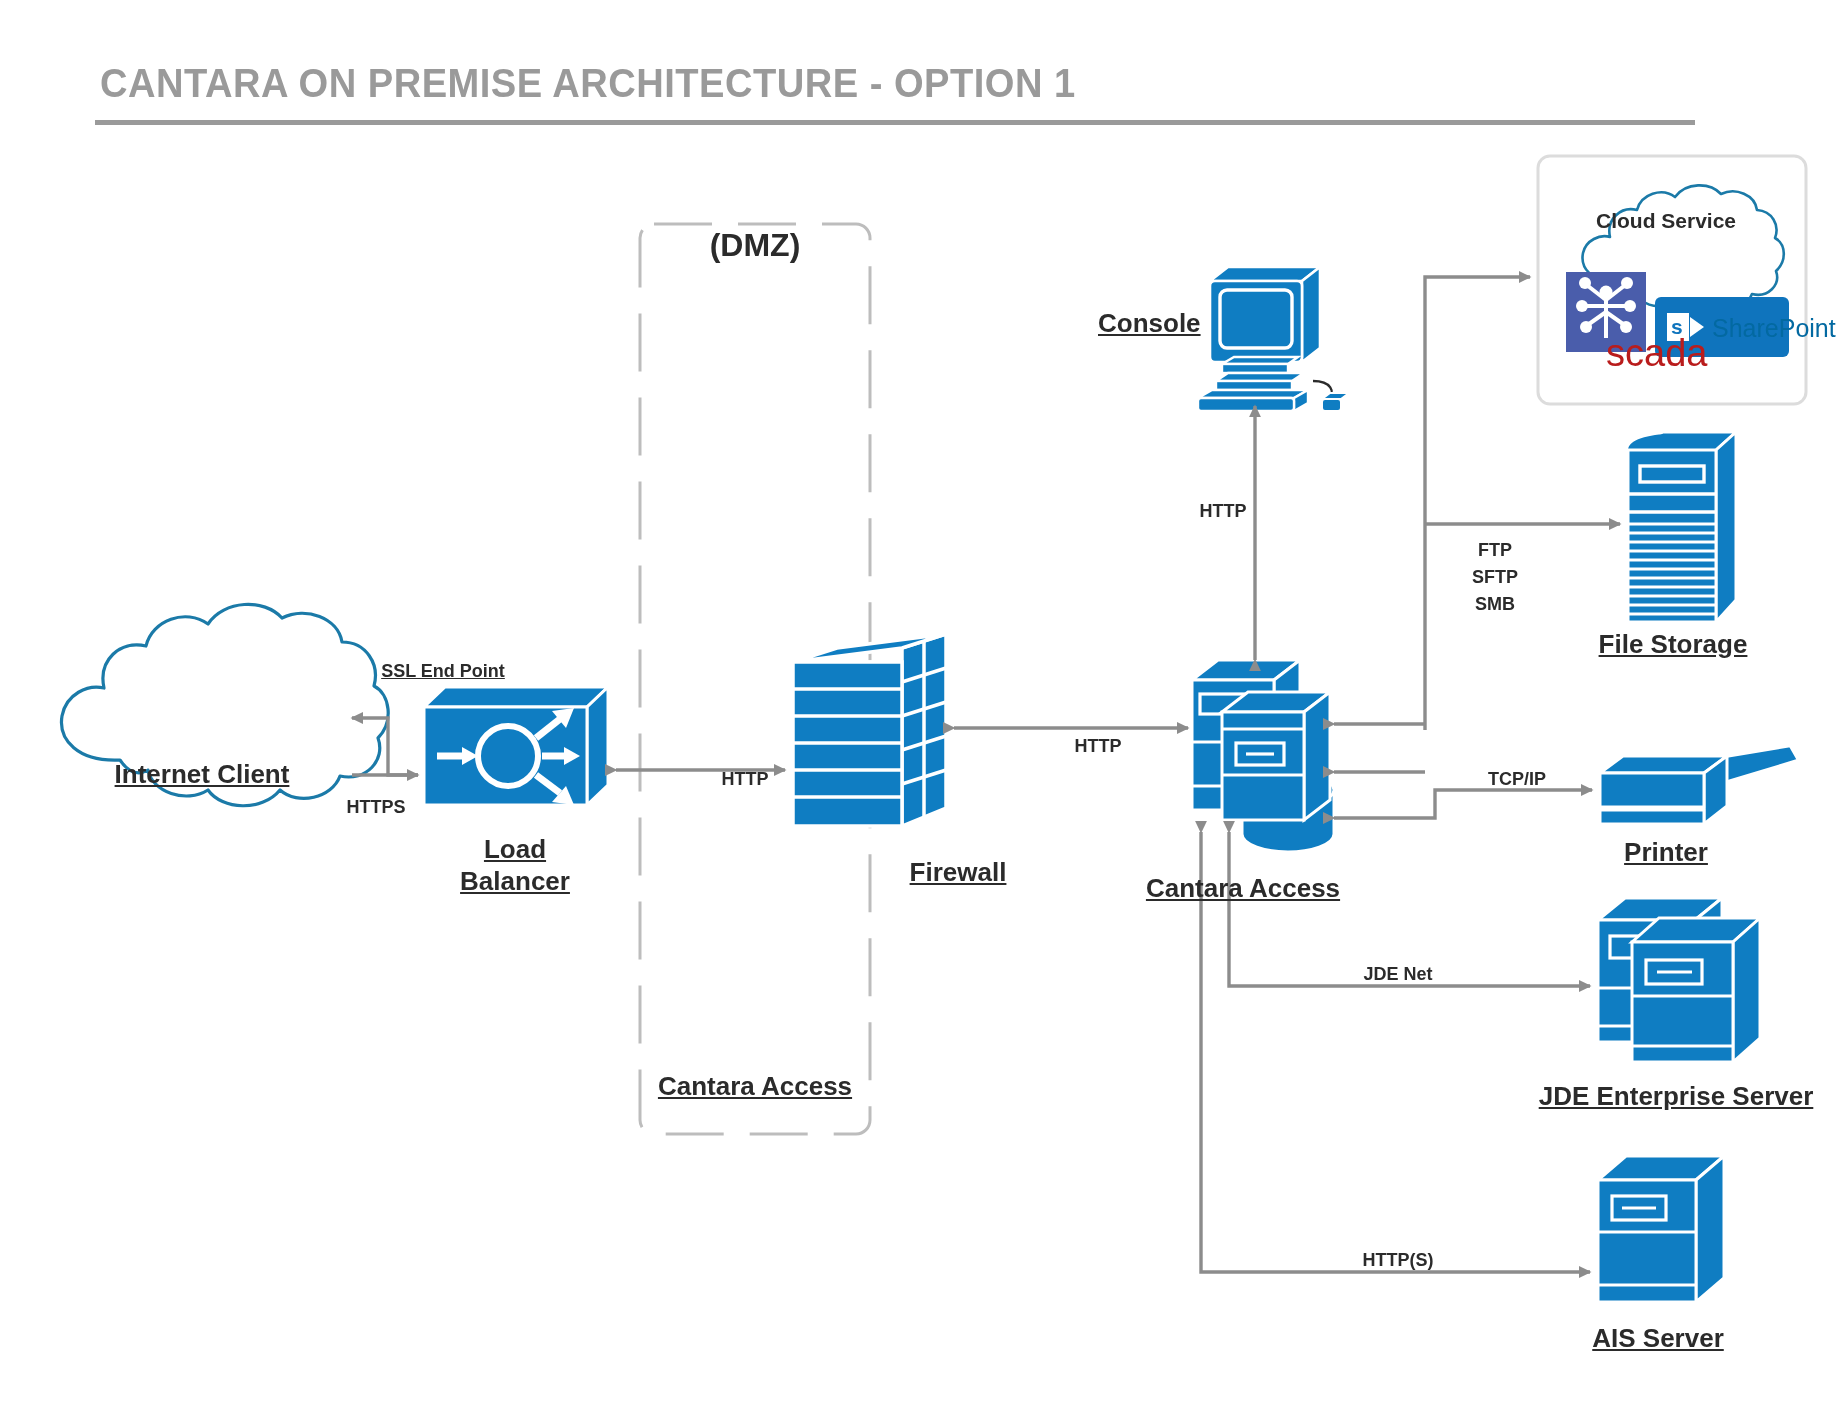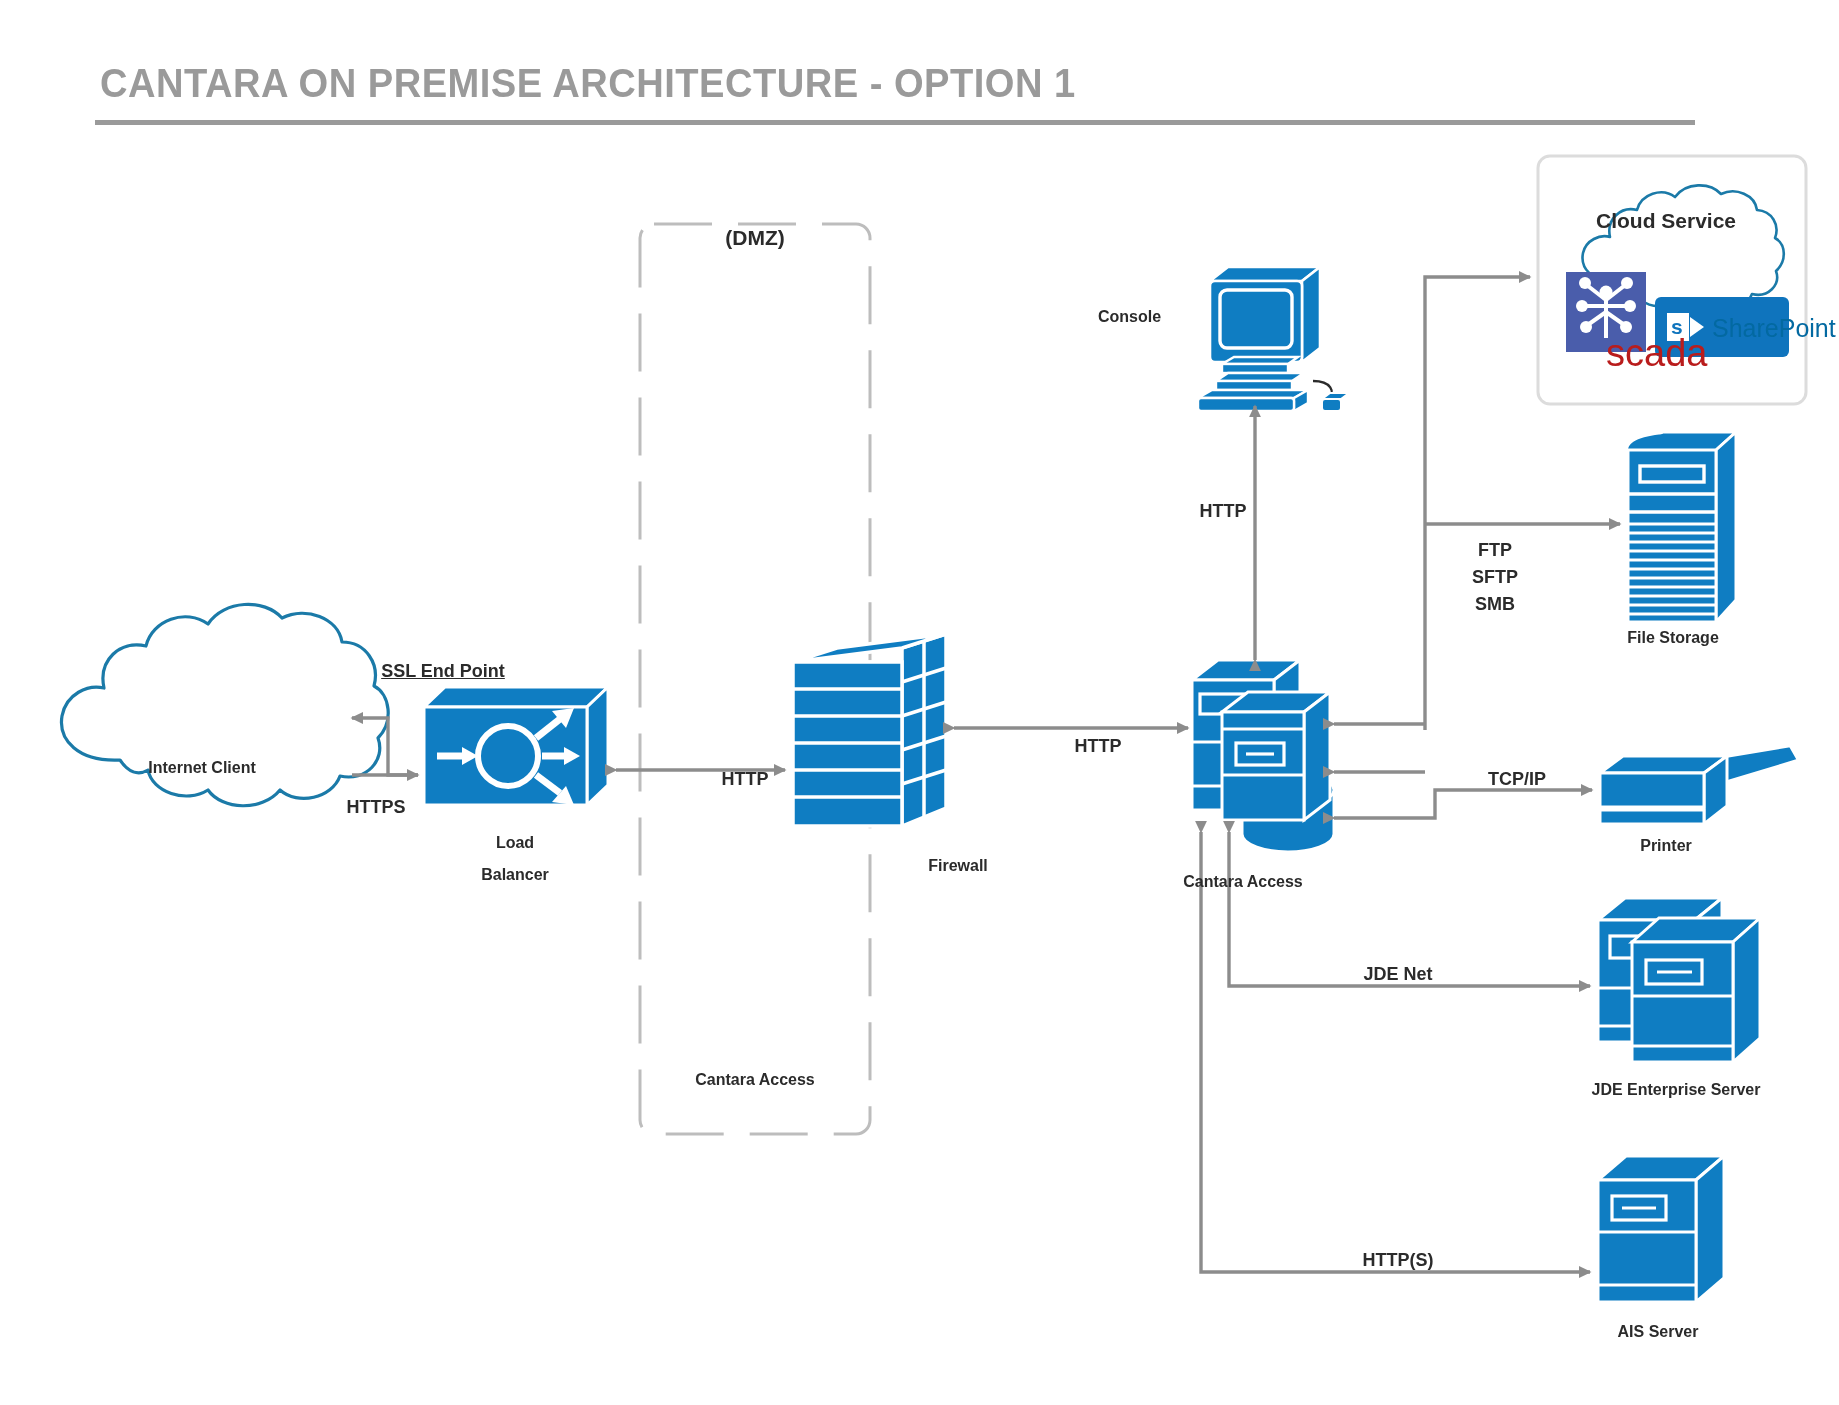--- a/index.html
+++ b/index.html
@@ -20,23 +20,23 @@
   .title-rule{
     position:absolute;left:95px;top:120px;width:1600px;height:5px;background:#9a9a9a;
   }
 
   .lbl{
     position:absolute;
     font-family:"Liberation Sans","DejaVu Sans",sans-serif;
     font-weight:bold;color:#2b2b2b;white-space:nowrap;
     line-height:1.25;
   }
-  .lbl-node{font-size:16px;}
+  .lbl-node{font-size:26px;text-decoration:underline;}
   .lbl-proto{font-size:18px;}
-  .lbl-dmz{font-size:21px;}
+  .lbl-dmz{font-size:32px;}
   .ctr{transform:translateX(-50%);}
 </style>
 </head>
 <body>
 
 <div id="stage">
 
   <div class="title-text">CANTARA ON PREMISE ARCHITECTURE - OPTION 1</div>
   <div class="title-rule"></div>
 

